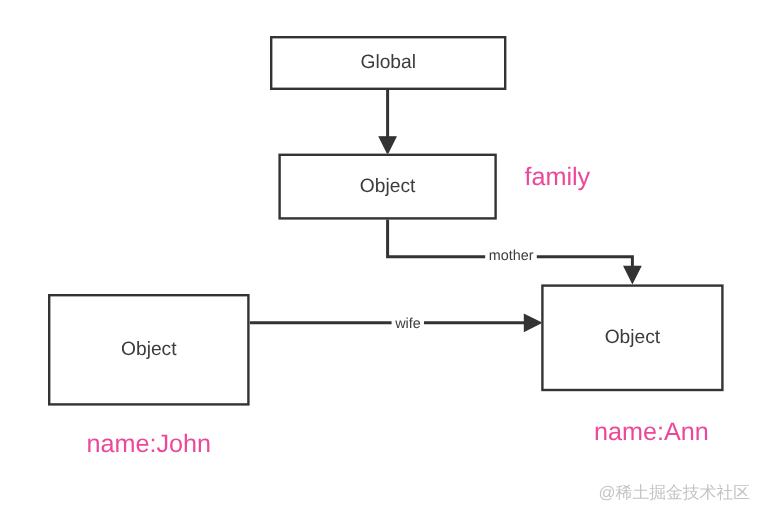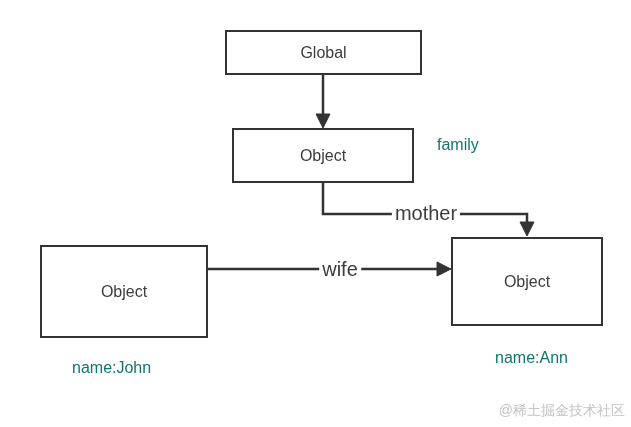--- a/index.html
+++ b/index.html
@@ -37,31 +37,31 @@
   .node-global { left: 225px; top: 30px;  width: 197px; height: 45px; }
   .node-family { left: 232px; top: 128px; width: 182px; height: 55px; }
   .node-john   { left: 40px;  top: 245px; width: 168px; height: 93px; }
   .node-ann    { left: 451px; top: 237px; width: 152px; height: 89px; }
 
   .edge-label {
     position: absolute;
     transform: translate(-50%, -50%);
     background: #ffffff;
     padding: 0 3px;
-    font-size: 20px;
+    font-size: 12px;
     color: #3c3c3c;
     white-space: nowrap;
   }
   .edge-label-mother { left: 426px; top: 213px; }
   .edge-label-wife   { left: 340px; top: 269px; }
 
   .free-label {
     position: absolute;
-    font-size: 16px;
-    color: #0f766e;
+    font-size: 21px;
+    color: #ec4899;
     white-space: nowrap;
   }
   .label-family { left: 437px; top: 136px; }
   .label-john   { left: 72px;  top: 359px; }
   .label-ann    { left: 495px; top: 349px; }
 
   .watermark {
     position: absolute;
     right: 6px;
     top: 402px;

